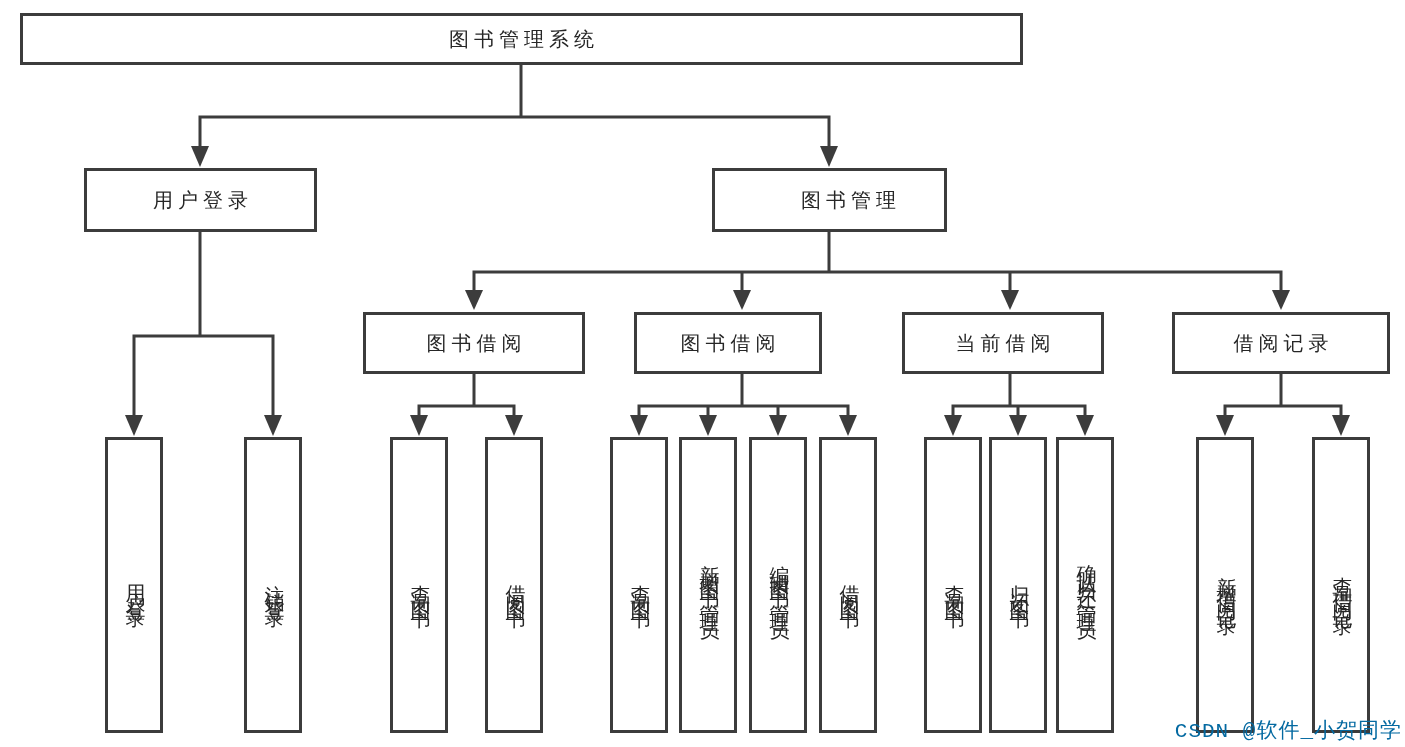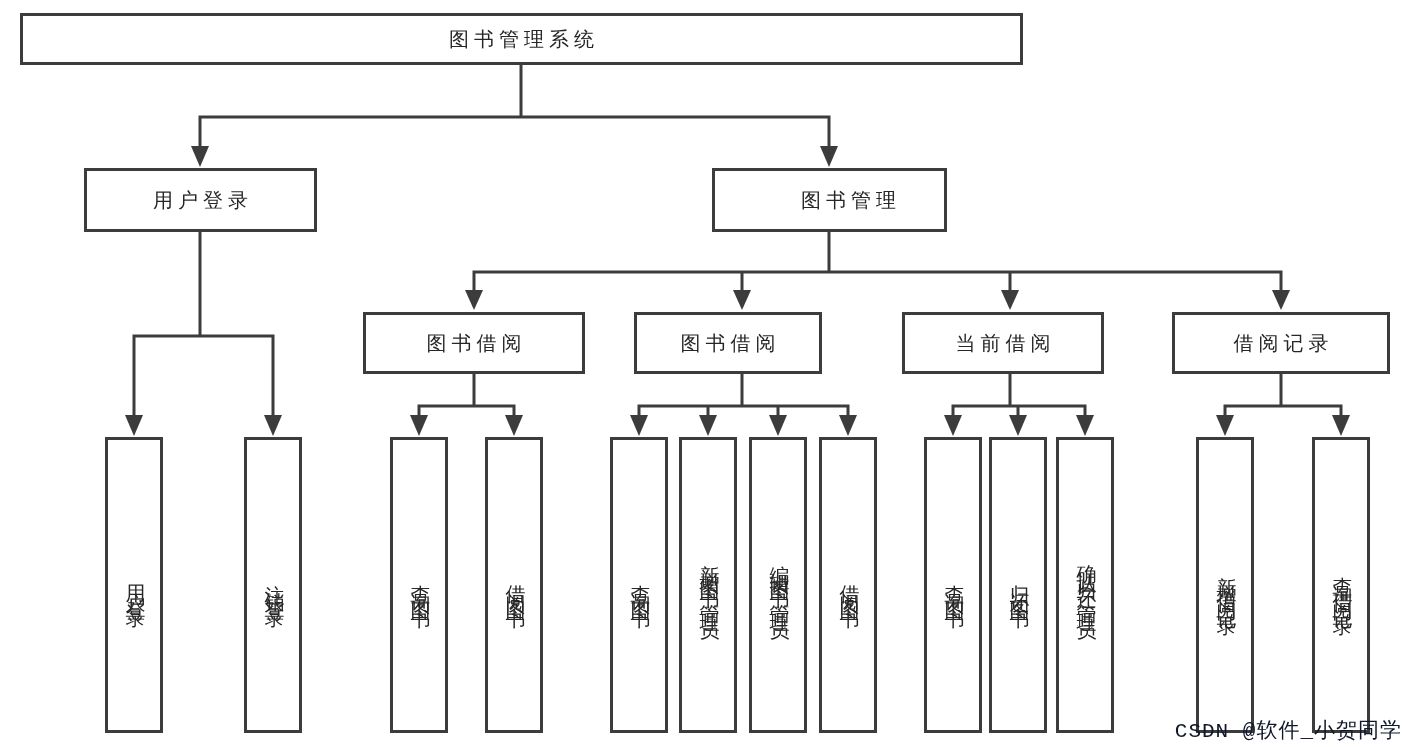--- a/index.html
+++ b/index.html
@@ -28,21 +28,21 @@
   .n-cur    { left:902px;  width:202px; }
   .n-his    { left:1172px; width:218px; }
   .leaf     { top:437px; height:296px; width:58px; }
   .a1 { left:105px; }  .a2 { left:244px; }
   .b1 { left:390px; }  .b2 { left:485px; }
   .c1 { left:610px; }  .c2 { left:679px; }  .c3 { left:749px; }  .c4 { left:819px; }
   .d1 { left:924px; }  .d2 { left:989px; }  .d3 { left:1056px; }
   .e1 { left:1196px; } .e2 { left:1312px; }
   .watermark {
     position:absolute; right:3px; top:716px; z-index:5;
-    font-size:21px; color:#0f172a; letter-spacing:1px; white-space:nowrap;
+    font-size:21px; color:#0369a1; letter-spacing:1px; white-space:nowrap;
   }
 </style>
 </head>
 <body>
 
 <div class="canvas">
 
   <svg class="wires" width="1405" height="747" viewBox="0 0 1405 747">
     <g stroke="#3c3c3c" stroke-width="3" fill="none" stroke-linecap="square">
       <path d="M521,65 V117 M200,117 H829 M200,117 V150 M829,117 V150"></path>

